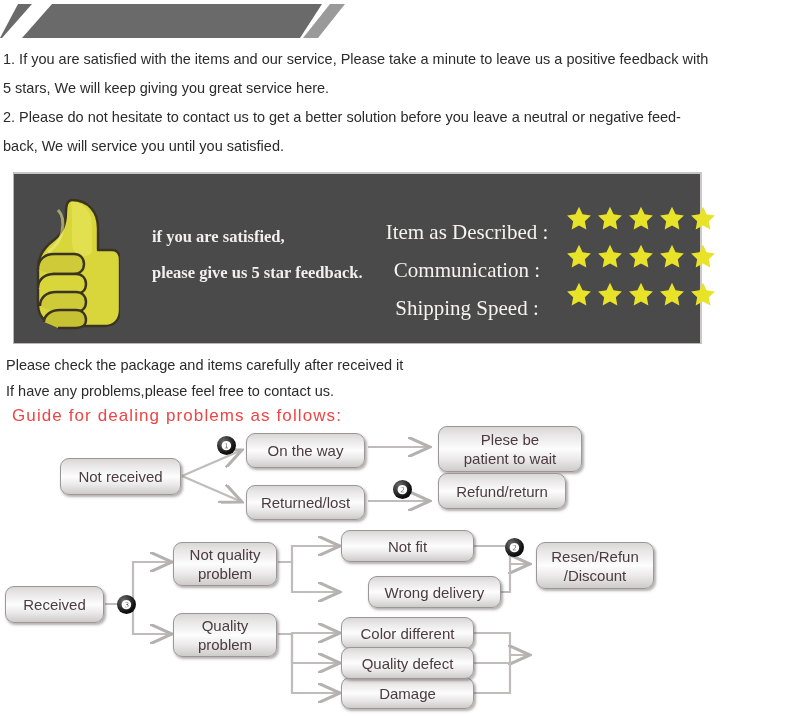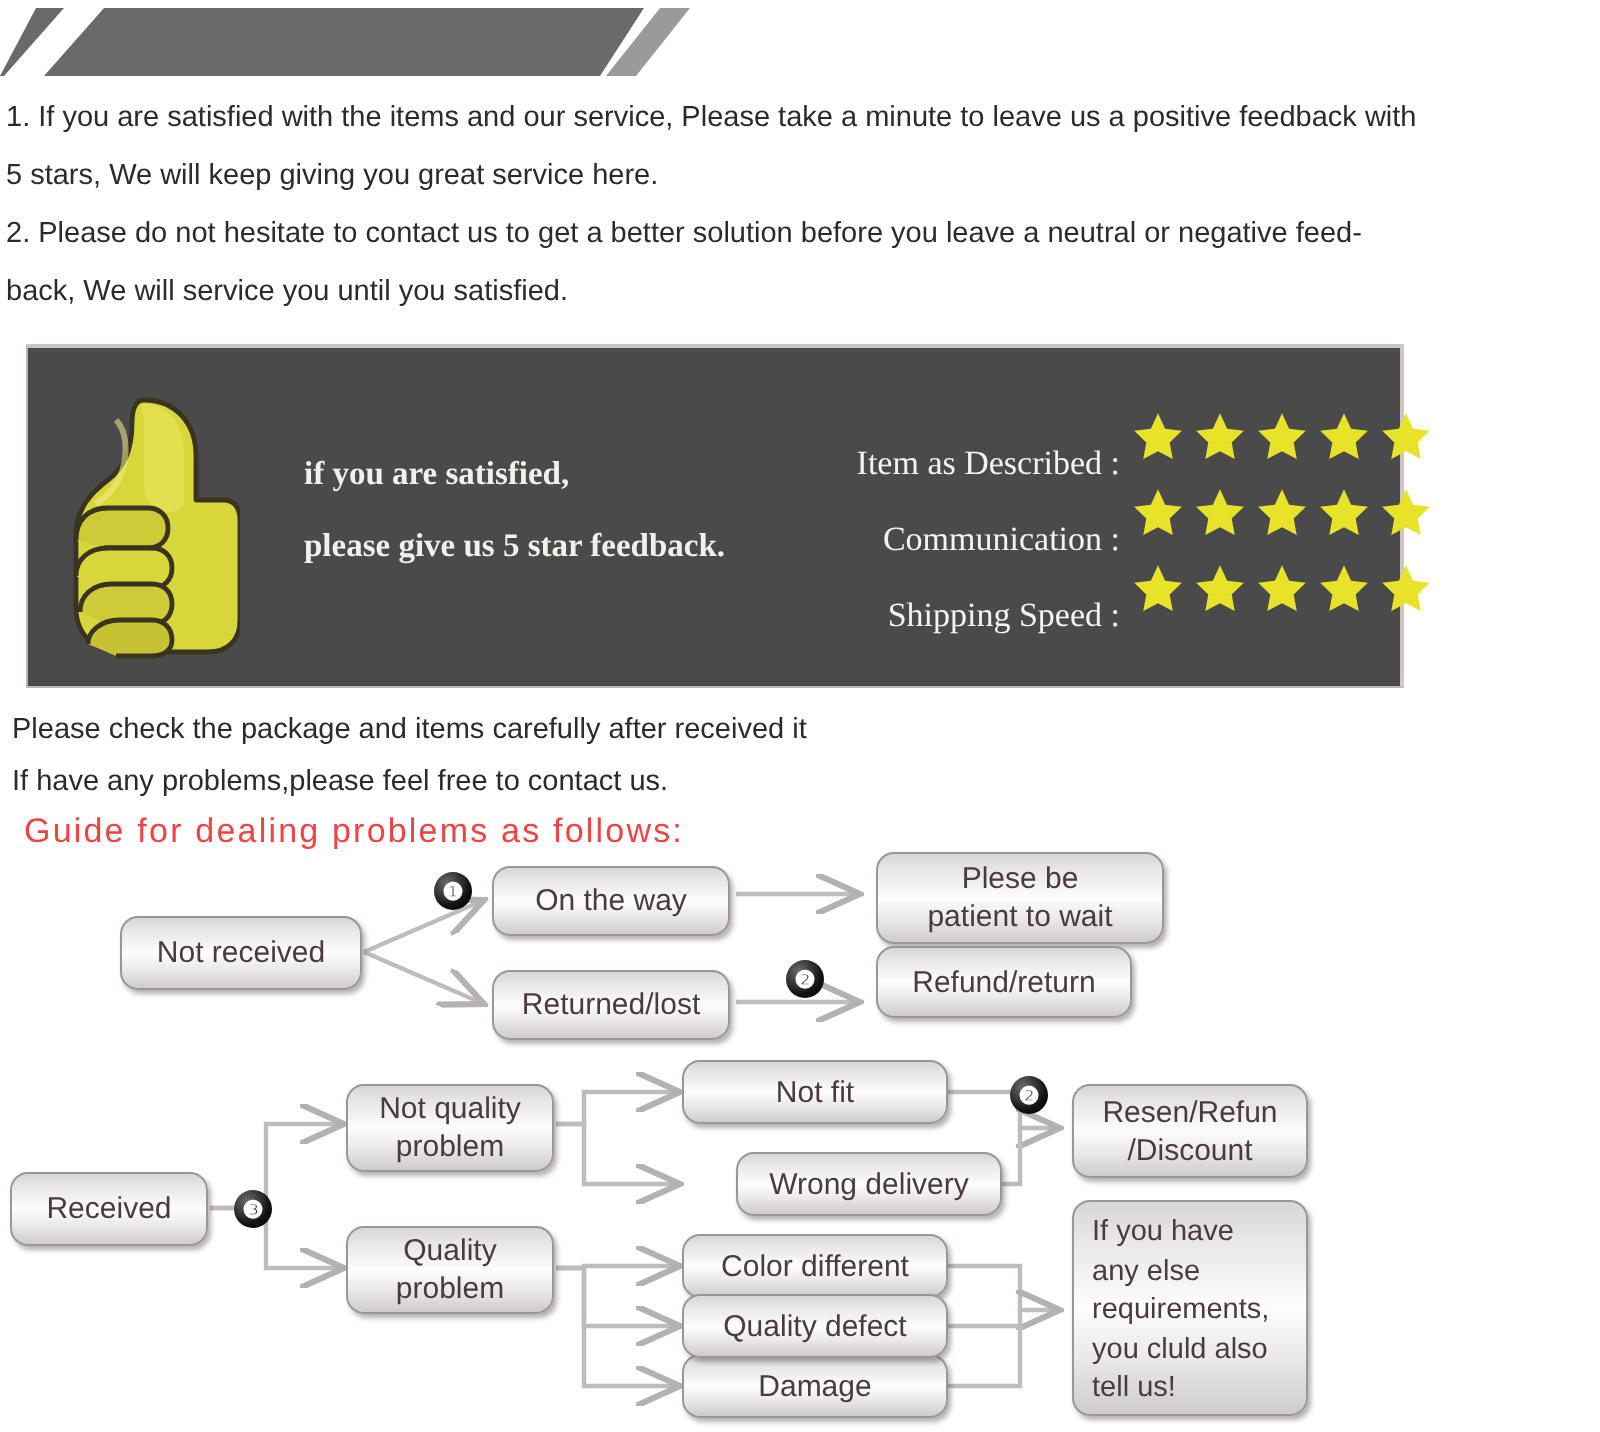--- a/index.html
+++ b/index.html
@@ -91,25 +91,25 @@
     left: 360px;
     top: 25px;
   }
   .rating-row {
     display: flex;
     align-items: center;
     height: 38px;
   }
   .rating-label {
     font-family: "Liberation Serif", serif;
-    font-size: 17px;
+    font-size: 21px;
     color: #f5f3ef;
     width: 186px;
     white-space: nowrap;
-    text-align: right;
+    text-align: center;
     margin-top: 28px;
   }
   .stars { display: flex; gap: 5px; margin-left: 6px; }
   .stars svg { display: block; }
 
   
   .mid-block {
     position: absolute;
     left: 6px;
     top: 352px;
@@ -404,21 +404,14 @@
     <span>Quality defect</span>
   </div>
 
   <div class="badge" style="left:505px; top:120px;">❷</div>
 
   <div class="fbox" style="left:536px; top:124px; width:118px; height:47px; white-space:pre-line;">
     <span>Resen/Refun
 /Discount</span>
   </div>
 
-  <div class="fbox tall left-al" style="left:536px; top:182px; width:118px; height:108px; white-space:pre-line; font-size:14.5px; line-height:19.5px;">
-    <span>If you have
-any else
-requirements,
-you cluld also
-tell us!</span>
-  </div>
 
 </div>
 
 </body></html>

